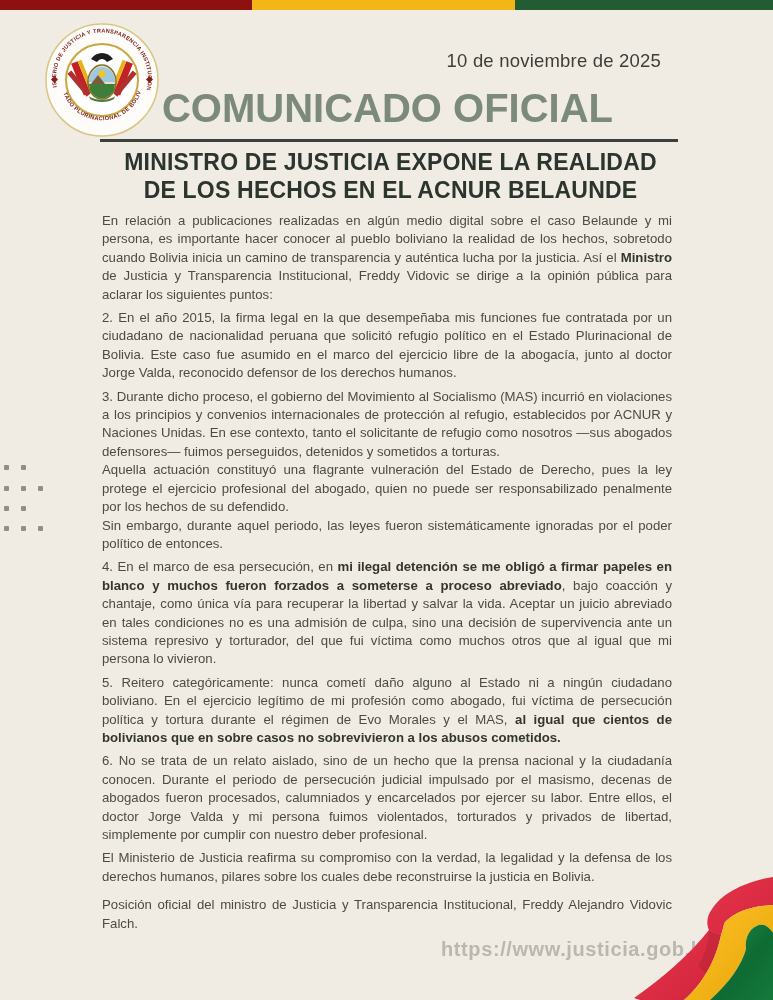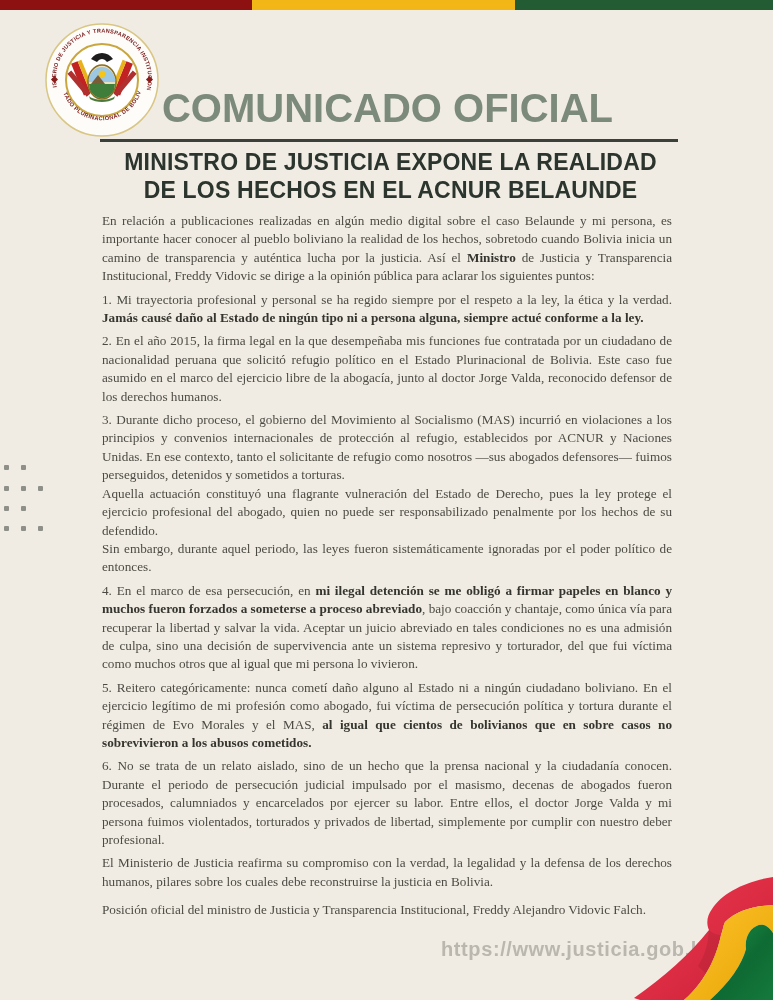--- a/index.html
+++ b/index.html
@@ -32,21 +32,21 @@
   .subtitle{
     position:absolute;top:148px;left:4px;width:773px;text-align:center;
     font-size:23px;line-height:28px;font-weight:800;color:#2c352d;letter-spacing:.2px;
   }
   
   .content{
     position:absolute;top:212px;left:102px;width:570px;
     font-size:13.2px;line-height:18.4px;color:#4b4b44;
     text-align:justify;
   }
-  .content p{margin:0 0 5px 0;font-family:Liberation Serif, serif;}
+  .content p{margin:0 0 5px 0;}
   .content p.extra-top{margin-top:10px;}
   .content .b{font-weight:bold;color:#35352f;}
   
   .dots{position:absolute;left:0;top:462px;width:46px;height:75px;}
   .dots i{position:absolute;width:5px;height:5px;background:#8f8f89;border-radius:1px;display:block;}
   
   .url{
     position:absolute;left:441px;top:938px;
     font-size:20px;color:#bab7af;letter-spacing:.6px;font-weight:700;
   }
@@ -98,31 +98,31 @@
       <path d="M 47 37 C 52 29, 64 29, 69 37 L 63 40 C 60 36, 56 36, 53 40 Z" fill="#1d1d1d"></path>
       <ellipse cx="58" cy="60" rx="14" ry="17" fill="#eadfbe" stroke="#8a6d1f" stroke-width="1.5"></ellipse>
       <path d="M 44.6 57 A 14 17 0 0 1 71.4 57 L 71 60 L 45 60 Z" fill="#9cc8e4"></path>
       <circle cx="58" cy="52" r="3.4" fill="#f5c518"></circle>
       <path d="M 47 62 L 54 53 L 61 62 Z" fill="#7a5c36"></path>
       <path d="M 45 62 L 71 62 L 70 68 A 14 17 0 0 1 46 68 Z" fill="#3f7d3a"></path>
       <path d="M 45 74 C 50 79, 66 79, 71 74 L 70 77 C 64 81, 52 81, 46 77 Z" fill="#4c7a3d"></path>
     </g>
   </svg>
 
+  <div class="date">10 de noviembre de 2025</div>
 
   <div class="title">COMUNICADO OFICIAL</div>
   <div class="rule"></div>
   <div class="subtitle">
     <div>MINISTRO DE JUSTICIA EXPONE LA REALIDAD</div>
     <div>DE LOS HECHOS EN EL ACNUR BELAUNDE</div>
   </div>
 
   <div class="content">
       <p><span>En relación a publicaciones realizadas en algún medio digital sobre el caso Belaunde y mi persona, es importante hacer conocer al pueblo boliviano la realidad de los hechos, sobretodo cuando Bolivia inicia un camino de transparencia y auténtica lucha por la justicia. Así el </span><span class="b">Ministro</span><span> de Justicia y Transparencia Institucional, Freddy Vidovic se dirige a la opinión pública para aclarar los siguientes puntos:</span></p>
-      <p><span>1.  Mi trayectoria profesional y personal se ha regido siempre por el respeto a la ley, la ética y la verdad. </span><span class="b">Jamás causé daño al Estado de ningún tipo ni a persona alguna, siempre actué conforme a la ley.</span></p>
       <p><span>2. En el año 2015, la firma legal en la que desempeñaba mis funciones fue contratada por un ciudadano de nacionalidad peruana que solicitó refugio político en el Estado Plurinacional de Bolivia. Este caso fue asumido en el marco del ejercicio libre de la abogacía, junto al doctor Jorge Valda, reconocido defensor de los derechos humanos.</span></p>
       <p><span>3. Durante dicho proceso, el gobierno del Movimiento al Socialismo (MAS) incurrió en violaciones a los principios y convenios internacionales de protección al refugio, establecidos por ACNUR y Naciones Unidas. En ese contexto, tanto el solicitante de refugio como nosotros —sus abogados defensores— fuimos perseguidos, detenidos y sometidos a torturas.</span><br><span>Aquella actuación constituyó una flagrante vulneración del Estado de Derecho, pues la ley protege el ejercicio profesional del abogado, quien no puede ser responsabilizado penalmente por los hechos de su defendido.</span><br><span>Sin embargo, durante aquel periodo, las leyes fueron sistemáticamente ignoradas por el poder político de entonces.</span></p>
       <p><span>4. En el marco de esa persecución, en </span><span class="b">mi ilegal detención se me obligó a firmar papeles en blanco y muchos fueron forzados a someterse a proceso abreviado</span><span>, bajo coacción y chantaje, como única vía para recuperar la libertad y salvar la vida. Aceptar un juicio abreviado en tales condiciones no es una admisión de culpa, sino una decisión de supervivencia ante un sistema represivo y torturador, del que fui víctima como muchos otros que al igual que mi persona lo vivieron.</span></p>
       <p><span>5. Reitero categóricamente: nunca cometí daño alguno al Estado ni a ningún ciudadano boliviano. En el ejercicio legítimo de mi profesión como abogado, fui víctima de persecución política y tortura durante el régimen de Evo Morales y el MAS, </span><span class="b">al igual que cientos de bolivianos que en sobre casos no sobrevivieron a los abusos cometidos.</span></p>
       <p><span>6. No se trata de un relato aislado, sino de un hecho que la prensa nacional y la ciudadanía conocen. Durante el periodo de persecución judicial impulsado por el masismo, decenas de abogados fueron procesados, calumniados y encarcelados por ejercer su labor. Entre ellos, el doctor Jorge Valda y mi persona fuimos violentados, torturados y privados de libertad, simplemente por cumplir con nuestro deber profesional.</span></p>
       <p><span>El Ministerio de Justicia reafirma su compromiso con la verdad, la legalidad y la defensa de los derechos humanos, pilares sobre los cuales debe reconstruirse la justicia en Bolivia.</span><br></p>
       <p class="extra-top"><span>Posición oficial del ministro de Justicia y Transparencia Institucional, Freddy Alejandro Vidovic Falch.</span></p>
     </div>
 
   <div class="dots">

